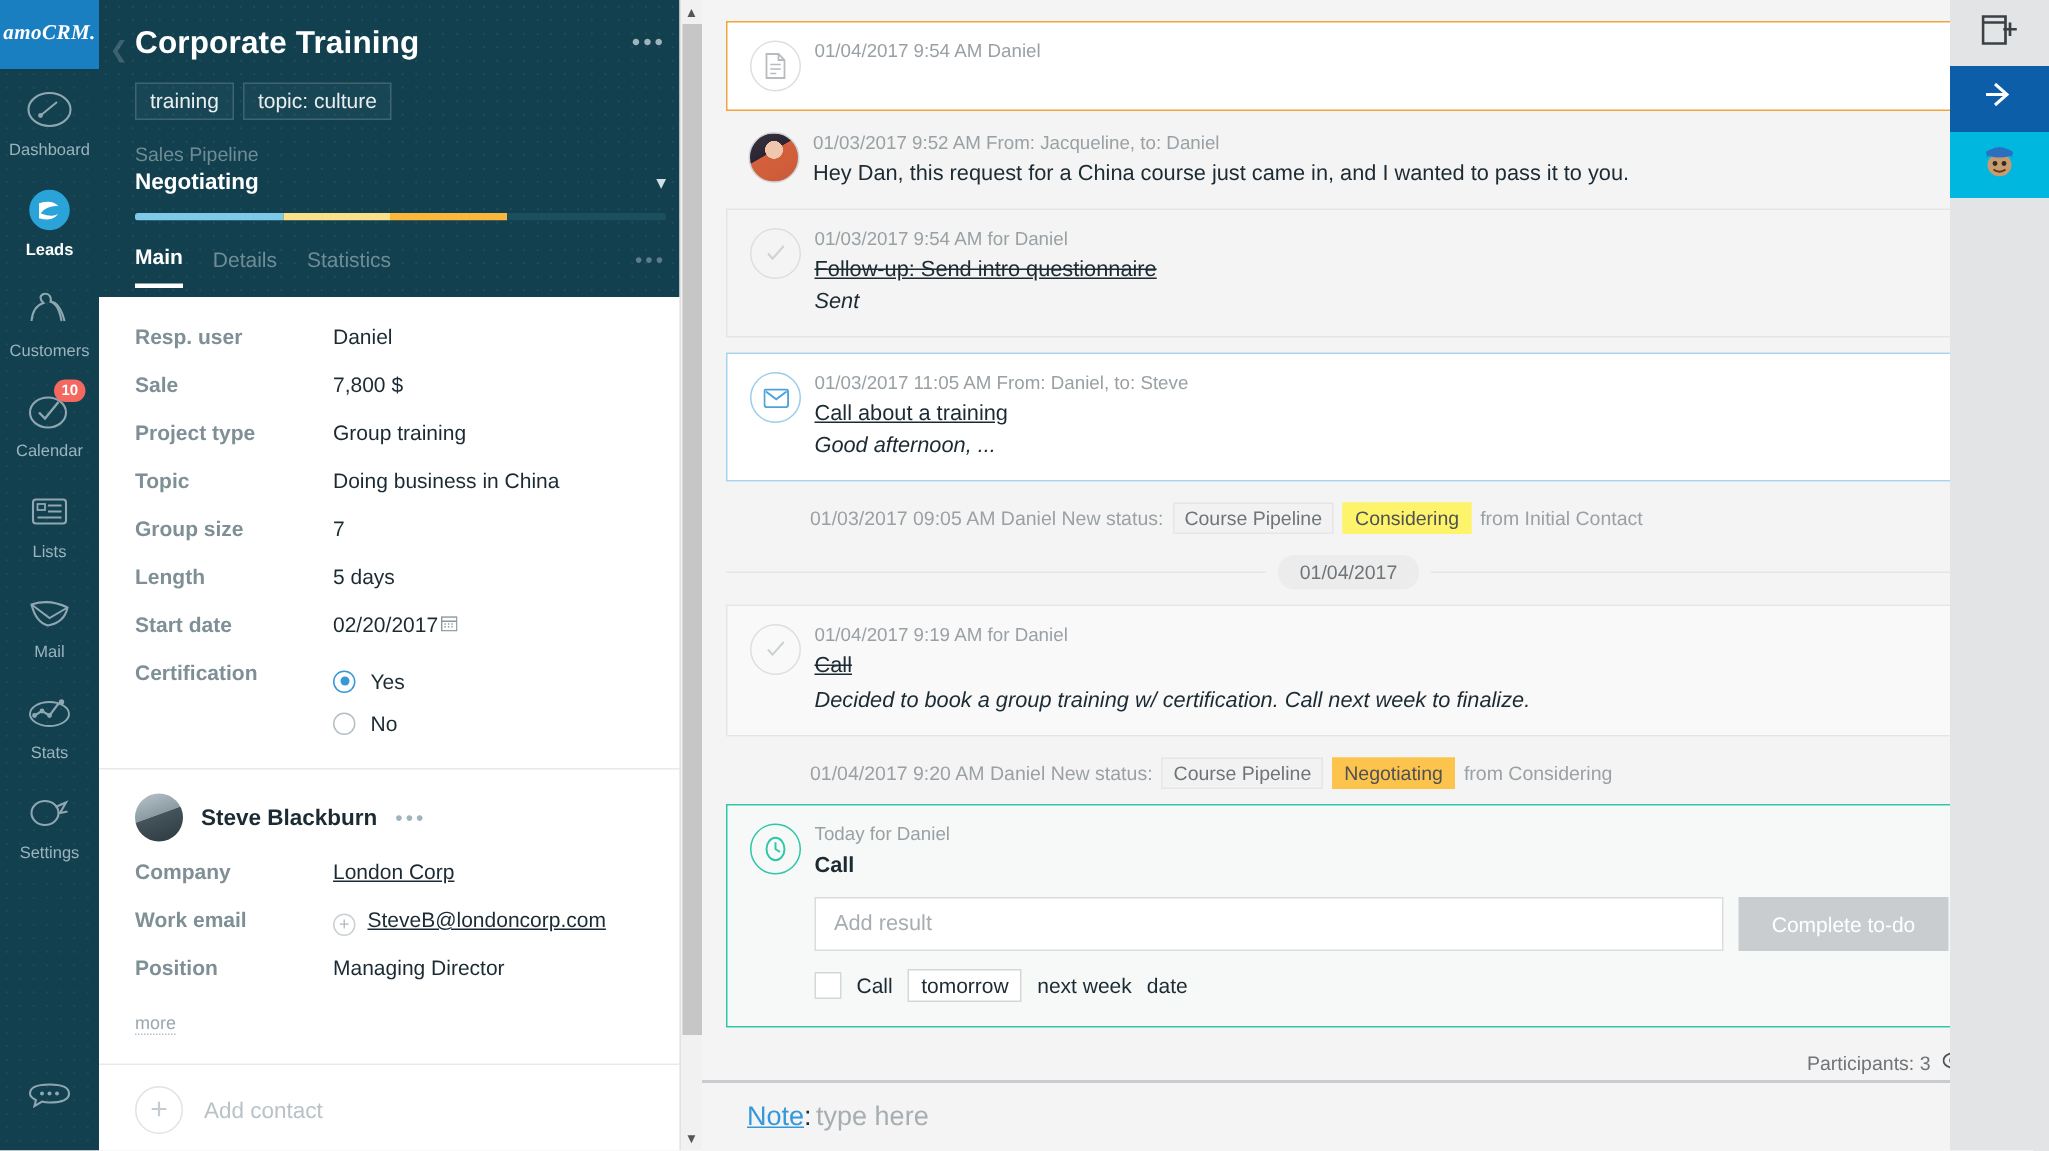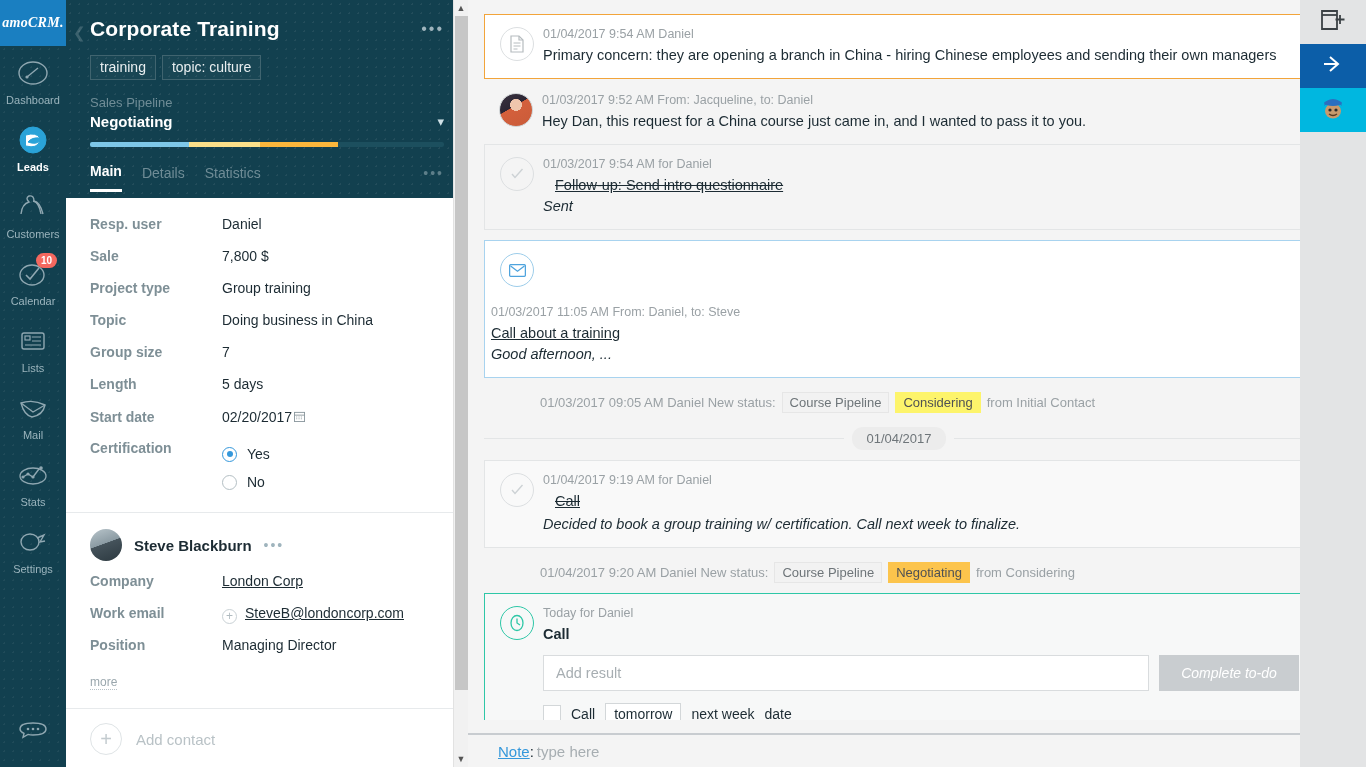--- a/index.html
+++ b/index.html
@@ -125,32 +125,32 @@
   .sb-up, .sb-dn { position: absolute; left: 0; width: 14px; height: 16px; text-align: center; color: #555; font-size: 9px; line-height: 16px; }
   .sb-up { top: 0; } .sb-dn { bottom: 0; }
   .sb-thumb { position: absolute; left: 1px; width: 13px; background: #c6c6c6; }
 
   
   .feedcol { flex: 1 1 auto; height: 767px; position: relative; background: #f4f4f4; }
   .feed { position: absolute; left: 0; top: 0; right: 36px; bottom: 47px; padding: 14px 16px 0 16px; overflow: hidden;}
   .ev { display: flex; margin-bottom: 10px; background: #fff; border: 1px solid #e3e5e6; padding: 10px 14px 12px 6px; }
   .ev.plain { background: #f4f4f4; border-color: #e3e5e6; }
   .ev.note-hl { border: 1px solid #f2a43a; }
-  .ev.mail-hl { border: 1px solid #a8d3ef; flex-direction: column; }
+  .ev.mail-hl { border: 1px solid #a8d3ef; }
   .ev.nobox { background: none; border: none; padding: 2px 14px 6px 6px; margin-bottom: 6px;}
   .ev.todo-hl { border: 1px solid #2ec7a7; background: #f7f8f8; padding-bottom: 16px; }
   .evicon { width: 52px; flex: 0 0 52px; display: flex; justify-content: center; padding-top: 2px; }
   .circ { width: 34px; height: 34px; border-radius: 50%; border: 1px solid #dcdfe1; display: flex; align-items: center; justify-content: center; }
   .circ.blue { border-color: #9dcdea; }
   .circ.teal { border-color: #2ec7a7; }
   .evbody { flex: 1 1 auto; min-width: 0; }
   .evmeta { color: #9aa1a5; font-size: 12.5px; line-height: 18px; }
   .evtext { font-size: 14.5px; line-height: 21px; color: #1c2b33; margin-top: 2px; }
   .evsub { font-size: 14.5px; line-height: 21px; color: #1c2b33; font-style: italic; }
-  .strike { text-decoration: line-through underline; margin-left: 12px; }
+  .strike { text-decoration: line-through underline; }
   .undl { text-decoration: underline; }
   .photo {
     width: 34px; height: 34px; border-radius: 50%;
     background: radial-gradient(circle at 50% 34%, #f0c6ad 0 22%, transparent 23%),
                 linear-gradient(150deg,#3b3340 0%,#2b2533 40%,#d4603c 41%,#c95b39 100%);
     border: 1px solid #cfd3d5;
   }
   .statusline { font-size: 13px; color: #9aa1a5; padding: 4px 0 10px 56px; display: flex; align-items: center; gap: 6px; flex-wrap: wrap;}
   .chip { background: #f2f2f2; border: 1px solid #e6e6e6; padding: 2px 7px; color: #6e7579; font-size: 13px; }
   .chip.yellow { background: #fdf46b; border-color: #fdf46b; color: #4f5154; }
@@ -159,33 +159,33 @@
   .datesep .ln { flex: 1 1 auto; height: 1px; background: #e3e5e6; }
   .datesep .dt { background: #ececec; color: #6e7579; font-size: 13px; padding: 4px 14px; border-radius: 11px; margin: 0 8px;}
   .resultrow { display: flex; margin-top: 10px; gap: 10px; }
   .resultinput {
     flex: 1 1 auto; height: 36px; border: 1px solid #d9dcde; background: #fff;
     padding: 0 12px; font-size: 14.5px; color: #1c2b33; font-family: "Liberation Sans", sans-serif;
   }
   .resultinput::placeholder { color: #a7aeb2; }
   .cbtn {
     width: 140px; flex: 0 0 140px; height: 36px; background: #c9cdd0; border: none;
-    color: #fff; font-size: 14px; font-family: "Liberation Sans", sans-serif; cursor: pointer; font-style: italic;
+    color: #fff; font-size: 14px; font-family: "Liberation Sans", sans-serif; cursor: pointer;
   }
   .todorow { display: flex; align-items: center; gap: 10px; margin-top: 12px; font-size: 14px; }
   .cbox { width: 18px; height: 18px; border: 1px solid #d3d7d9; background: #fff; }
   .pill { border: 1px solid #d3d7d9; background: #fff; padding: 2px 8px; font-size: 14px; }
   .plainlink { color: #1c2b33; font-size: 14px; cursor: pointer; }
   .participants { text-align: right; color: #6e7579; font-size: 13px; padding: 6px 4px 0 0; display: flex; justify-content: flex-end; align-items: flex-start; gap: 8px;}
   .eye { width: 15px; height: 15px; }
   .notebar {
-    position: absolute; left: 0; right: 36px; bottom: 0; height: 34px;
+    position: absolute; left: 0; right: 36px; bottom: 0; height: 47px;
     background: #f4f4f4; border-top: 2px solid #c8ccd0;
     display: flex; align-items: center; padding: 0 30px;
-    font-size: 15px;
+    font-size: 18px;
   }
   .notebar .nlink { color: #3598db; text-decoration: underline; }
   .notebar .nph { color: #a7aeb2; margin-left: 3px; }
 
   
   .feedsb { position: absolute; right: 21px; top: 0; width: 15px; height: 767px; background: #f8f8f8; border-left: 1px solid #e6e6e6;}
 
   
   .rightrail { position: absolute; right: 0; top: 0; width: 66px; height: 767px; background: #e3e4e5; }
   .rr-item { width: 66px; height: 44px; display: flex; align-items: center; justify-content: center; cursor: pointer;}
@@ -432,21 +432,20 @@
           <div class="circ">
             <svg width="16" height="18" viewBox="0 0 16 18">
                 <path d="M2 1h8l4 4v12H2z" fill="none" stroke="#b6bcbf" stroke-width="1.2"></path>
                 <path d="M10 1v4h4" fill="none" stroke="#b6bcbf" stroke-width="1.2"></path>
                 <path d="M4.5 8h7M4.5 11h7M4.5 14h4" stroke="#b6bcbf" stroke-width="1"></path>
               </svg>
           </div>
         </div>
         <div class="evbody">
           <div class="evmeta">01/04/2017 9:54 AM Daniel</div>
-          <div class="evtext">Primary concern: they are opening a branch in China - hiring Chinese employees and sending their own managers</div>
         </div>
       </div>
 
       <div class="ev nobox">
         <div class="evicon">
           <div class="photo"></div>
         </div>
         <div class="evbody">
           <div class="evmeta">01/03/2017 9:52 AM From: Jacqueline, to: Daniel</div>
           <div class="evtext">Hey Dan, this request for a China course just came in, and I wanted to pass it to you.</div>

